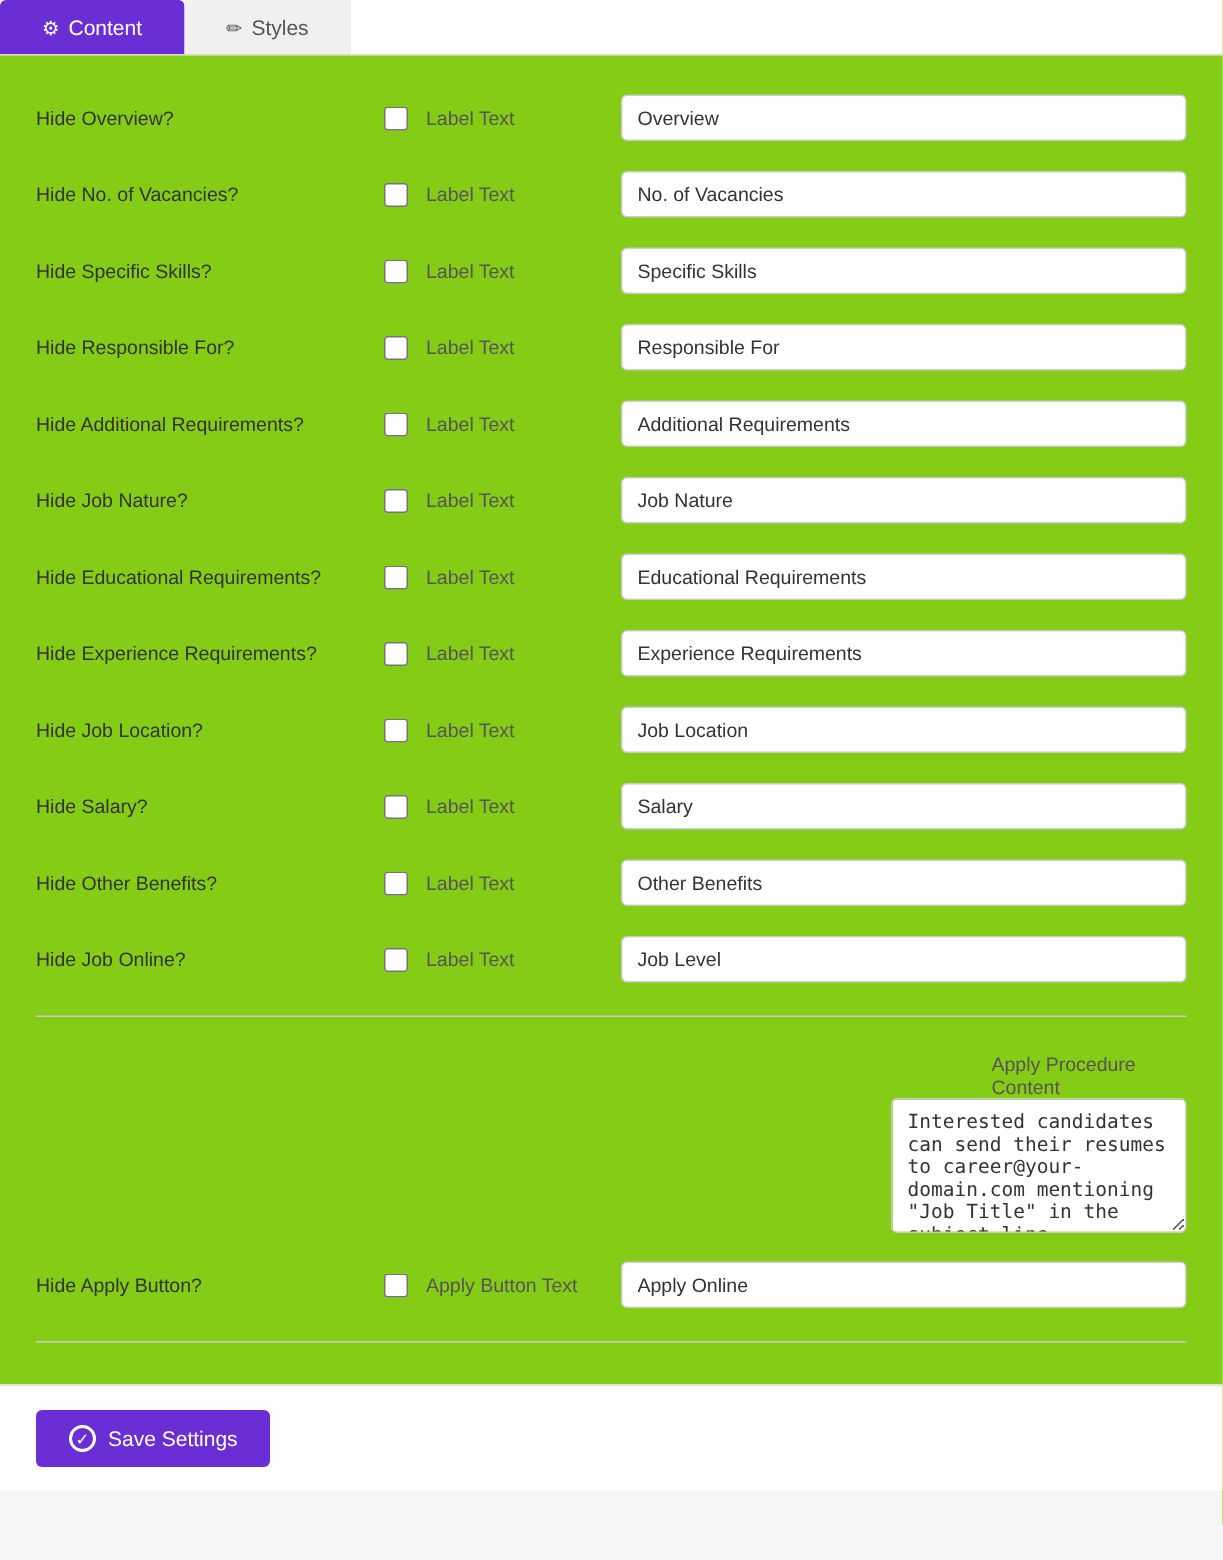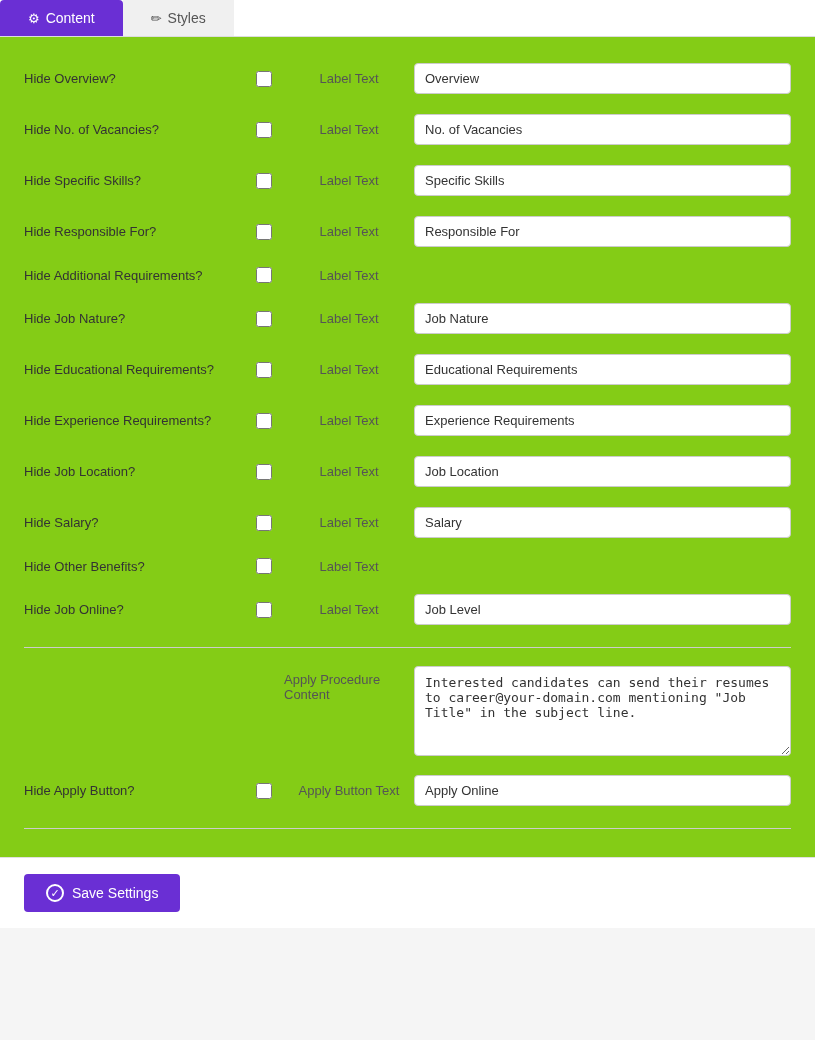--- a/index.html
+++ b/index.html
@@ -70,21 +70,20 @@
       align-items: center;
       justify-content: center;
       flex-shrink: 0;
     }
 
     .label-text-cell {
       width: 130px;
       font-size: 13px;
       color: #555;
       flex-shrink: 0;
-      text-align: center;
     }
 
     .input-cell {
       flex: 1;
       text-decoration: underline;
     }
 
     .form-input {
       width: 100%;
       padding: 7px 10px;
@@ -120,22 +119,23 @@
     }
 
     .apply-procedure-row {
       display: flex;
       align-items: flex-start;
       padding: 10px 0;
     }
 
     .apply-procedure-content-row {
       display: flex;
-      align-items: flex-start;
+      align-items: flex-end;
       padding: 6px 0;
+      flex-direction: column;
     }
 
     .label-text-right {
       width: 130px;
       font-size: 13px;
       color: #555;
       flex-shrink: 0;
       padding-top: 6px;
     }
 
@@ -226,20 +226,23 @@
       <div class="input-cell">
         <input type="text" class="form-input" value="Responsible For" style="">
       </div>
     </div>
       <div class="form-row">
       <div class="form-row-label">Hide Additional Requirements?</div>
       <div class="checkbox-cell">
         <input type="checkbox" style="">
       </div>
       <div class="label-text-cell">Label Text</div>
+      <div class="input-cell">
+        <input type="text" class="form-input" value="Additional Requirements" style="">
+      </div>
     </div>
       <div class="form-row">
       <div class="form-row-label">Hide Job Nature?</div>
       <div class="checkbox-cell">
         <input type="checkbox" style="">
       </div>
       <div class="label-text-cell">Label Text</div>
       <div class="input-cell">
         <input type="text" class="form-input" value="Job Nature" style="">
       </div>
@@ -283,20 +286,23 @@
       <div class="input-cell">
         <input type="text" class="form-input" value="Salary" style="">
       </div>
     </div>
       <div class="form-row">
       <div class="form-row-label">Hide Other Benefits?</div>
       <div class="checkbox-cell">
         <input type="checkbox" style="">
       </div>
       <div class="label-text-cell">Label Text</div>
+      <div class="input-cell">
+        <input type="text" class="form-input" value="Other Benefits" style="">
+      </div>
     </div>
       <div class="form-row">
       <div class="form-row-label">Hide Job Online?</div>
       <div class="checkbox-cell">
         <input type="checkbox" style="">
       </div>
       <div class="label-text-cell">Label Text</div>
       <div class="input-cell">
         <input type="text" class="form-input" value="Job Level" style="">
       </div>

